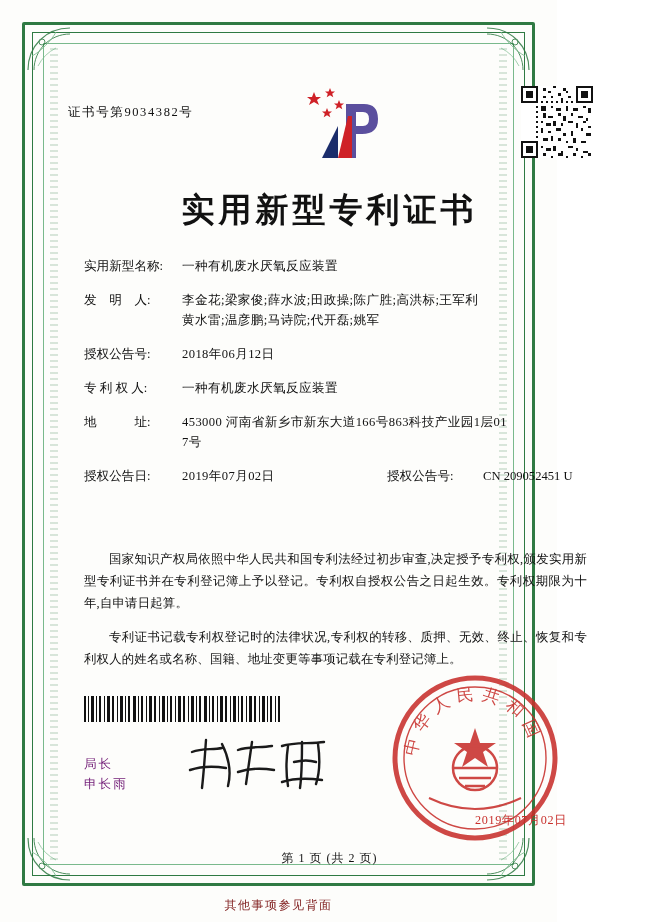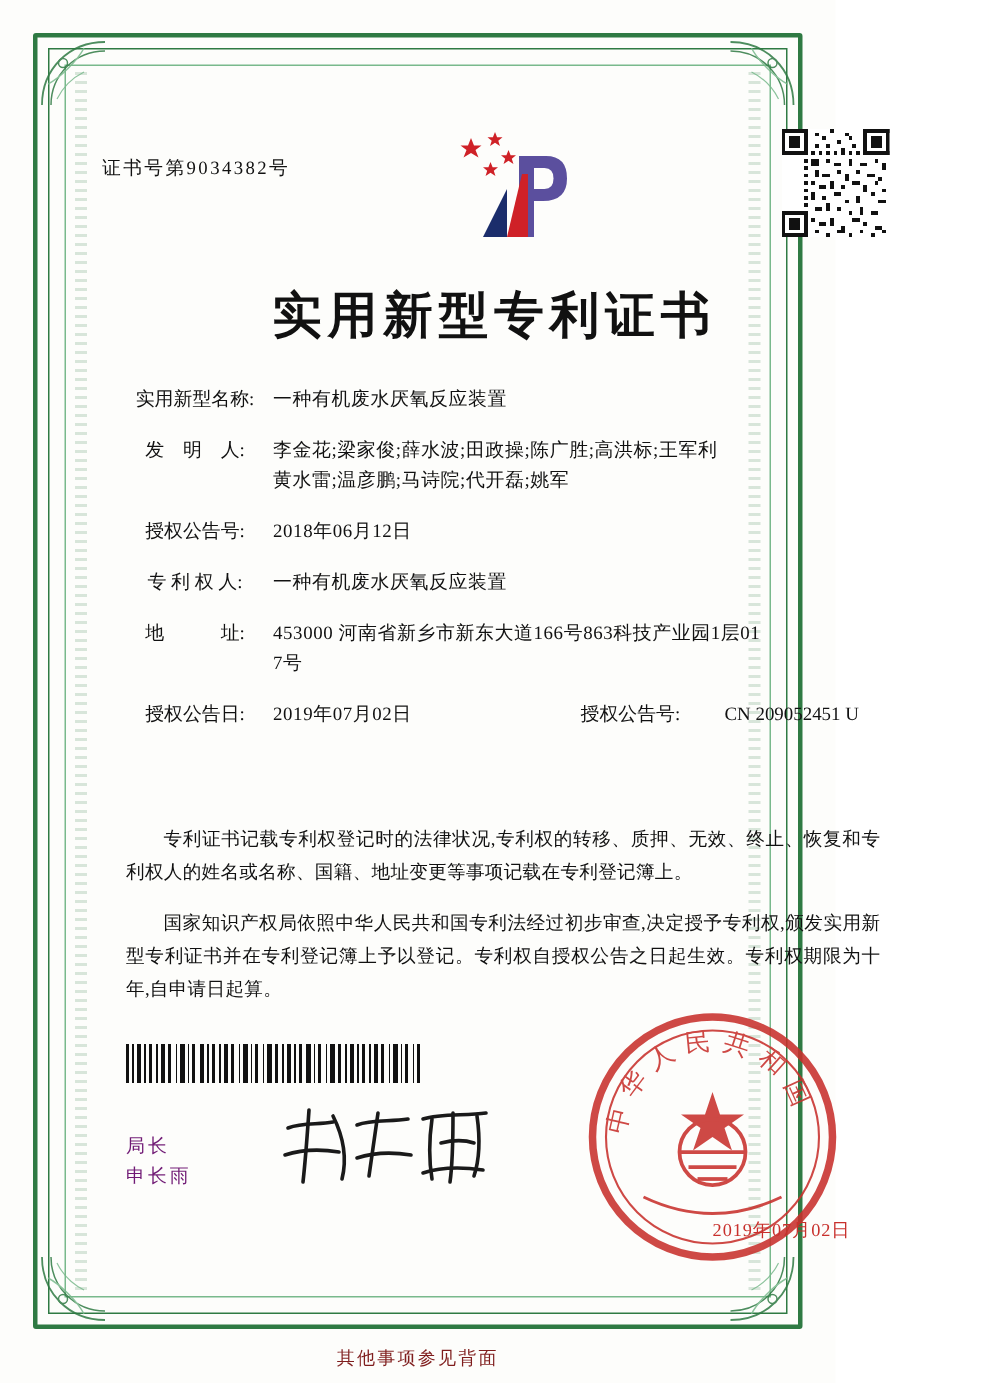--- a/index.html
+++ b/index.html
@@ -135,21 +135,20 @@
   }
   .row {
     display: flex;
     align-items: flex-start;
     margin-bottom: 14px;
   }
   .row .label {
     flex: 0 0 92px;
     letter-spacing: 0px;
     white-space: nowrap;
-    text-align: center;
   }
   .row .value {
     flex: 1 1 auto;
     padding-left: 6px;
     letter-spacing: .4px;
   }
   .row .value .line2 { display: block; }
 
   .row.split .value { flex: 0 0 auto; width: 205px; }
   .row.split .label2 {
@@ -451,22 +450,22 @@
       <div class="row split">
         <div class="label">授权公告日:</div>
         <div class="value">2019年07月02日</div>
         <div class="label2">授权公告号:</div>
         <div class="value2">CN 209052451 U</div>
       </div>
 
     </div>
 
     <div class="paragraphs">
+      <p>国家知识产权局依照中华人民共和国专利法经过初步审查,决定授予专利权,颁发实用新型专利证书并在专利登记簿上予以登记。专利权自授权公告之日起生效。专利权期限为十年,自申请日起算。</p>
       <p>专利证书记载专利权登记时的法律状况,专利权的转移、质押、无效、终止、恢复和专利权人的姓名或名称、国籍、地址变更等事项记载在专利登记簿上。</p>
-      <p>国家知识产权局依照中华人民共和国专利法经过初步审查,决定授予专利权,颁发实用新型专利证书并在专利登记簿上予以登记。专利权自授权公告之日起生效。专利权期限为十年,自申请日起算。</p>
     </div>
 
     <div class="barcode">
       <svg width="196" height="26" viewBox="0 0 196 26" shape-rendering="crispEdges">
         <rect width="196" height="26" fill="#fdfdfb"></rect>
         <g fill="#111">
           <rect x="0" y="0" width="2" height="26"></rect>
             <rect x="4" y="0" width="1" height="26"></rect>
           <rect x="7" y="0" width="3" height="26"></rect>
             <rect x="12" y="0" width="1" height="26"></rect>
@@ -564,17 +563,18 @@
             <path d="M64 96 h44"></path>
             <path d="M70 106 h32"></path>
             <path d="M76 114 h20"></path>
           </g>
           <path d="M40 126 q46 22 92 0" fill="none" stroke="#c8302c" stroke-width="2"></path>
         </g>
       </svg>
     </div>
     <div class="seal-date">2019年07月02日</div>
 
+    <div class="page-no">第 1 页 (共 2 页)</div>
   </div>
 
   <div class="footer-note">其他事项参见背面</div>
 
 </div>
 
 </body></html>

